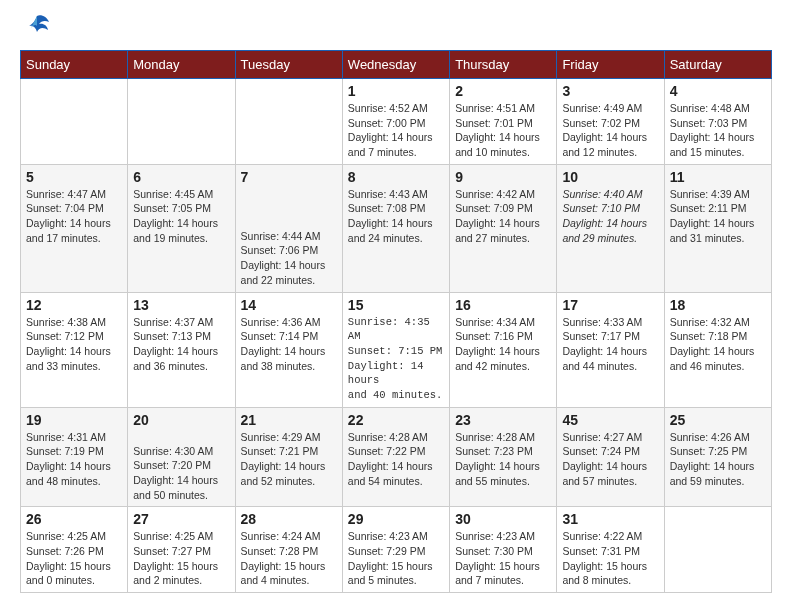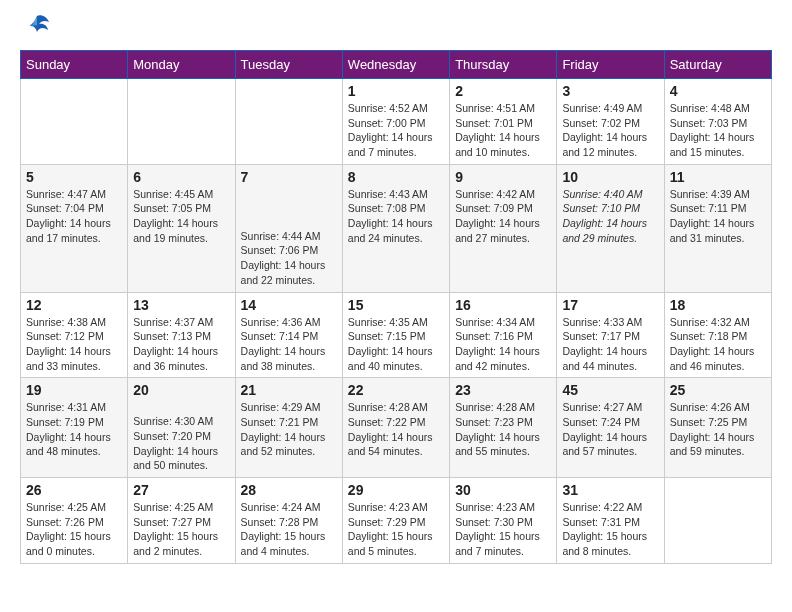--- a/index.html
+++ b/index.html
@@ -41,21 +41,21 @@
     .location {
       font-size: 16px;
       color: #555;
     }
     table {
       width: 100%;
       border-collapse: collapse;
       font-size: 11px;
     }
     thead tr th {
-      background: #701a75;
+      background: #7f1d1d;
       color: #fff;
       text-align: left;
       padding: 6px 5px;
       font-size: 13px;
       font-weight: normal;
       border: 1px solid #1a5fb4;
     }
     tbody tr td {
       border: 1px solid #ccc;
       vertical-align: top;
@@ -191,21 +191,21 @@
         <td>
           <div class="day-number">10</div>
           <div class="day-info" style="white-space: pre-line; font-style: italic;">Sunrise: 4:40 AM
 Sunset: 7:10 PM
 Daylight: 14 hours
 and 29 minutes.</div>
         </td>
         <td>
           <div class="day-number">11</div>
           <div class="day-info" style="white-space: pre-line;">Sunrise: 4:39 AM
-Sunset: 7:11 PM
+Sunset: 2:11 PM
 Daylight: 14 hours
 and 31 minutes.</div>
         </td>
       </tr>
       <tr>
         <td>
           <div class="day-number">12</div>
           <div class="day-info" style="white-space: pre-line;">Sunrise: 4:38 AM
 Sunset: 7:12 PM
 Daylight: 14 hours
@@ -220,21 +220,21 @@
         </td>
         <td>
           <div class="day-number">14</div>
           <div class="day-info" style="white-space: pre-line;">Sunrise: 4:36 AM
 Sunset: 7:14 PM
 Daylight: 14 hours
 and 38 minutes.</div>
         </td>
         <td>
           <div class="day-number">15</div>
-          <div class="day-info" style="white-space: pre-line;">Sunrise: 4:35 AM
+          <div class="day-info" style="white-space: pre-line; font-family: Liberation Mono, monospace;">Sunrise: 4:35 AM
 Sunset: 7:15 PM
 Daylight: 14 hours
 and 40 minutes.</div>
         </td>
         <td>
           <div class="day-number">16</div>
           <div class="day-info" style="white-space: pre-line;">Sunrise: 4:34 AM
 Sunset: 7:16 PM
 Daylight: 14 hours
 and 42 minutes.</div>

